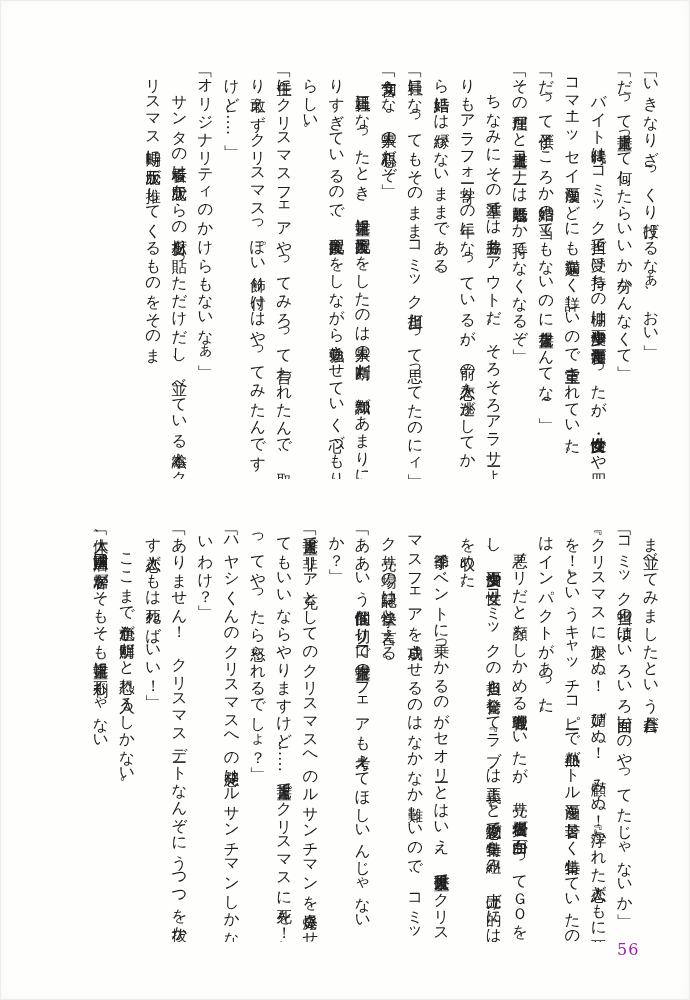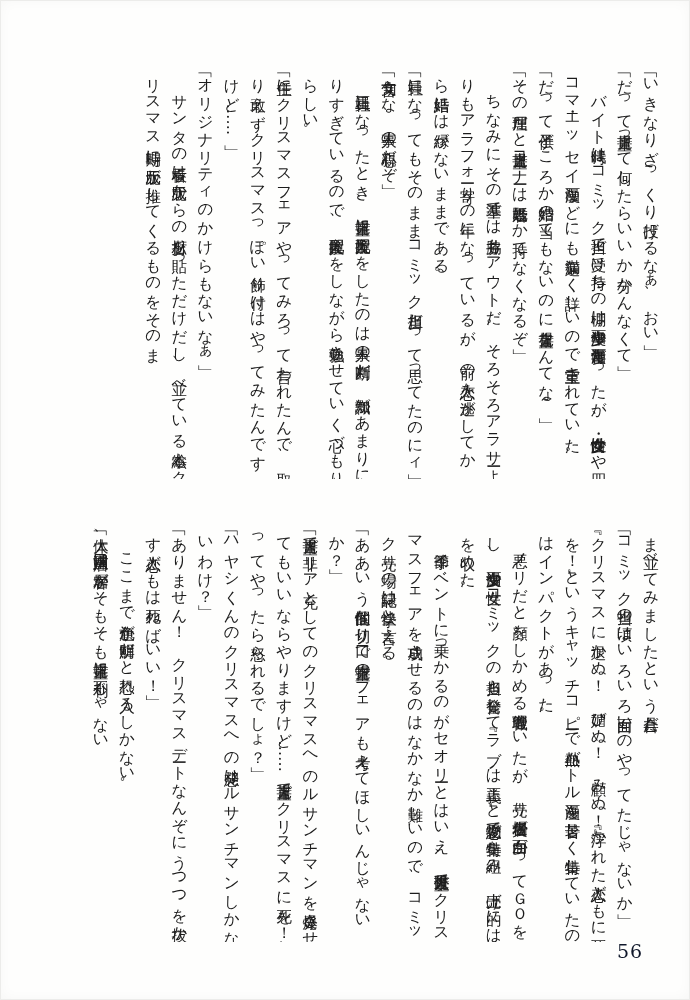--- a/index.html
+++ b/index.html
@@ -30,23 +30,23 @@
     overflow: hidden;
     text-align: start;
   }
   .dan p { margin: 0; padding: 0; }
   #upper-dan { top: 68px;  height: 411px; }
   #lower-dan { top: 526px; height: 416px; }
   .page-number {
     position: absolute;
     left: 617px;
     top: 940px;
-    font-size: 19px;
+    font-size: 16px;
     letter-spacing: 1px;
-    color: #0f172a;
+    color: #a21caf;
   }
 </style>
 </head>
 <body>
 
 <div class="page">
 
   <div class="dan" id="upper-dan">
     <p>「いきなりざっくり投げるなぁ、おい」</p>
     <p>「だって児童書って何したらいいか分かんなくて」</p>

